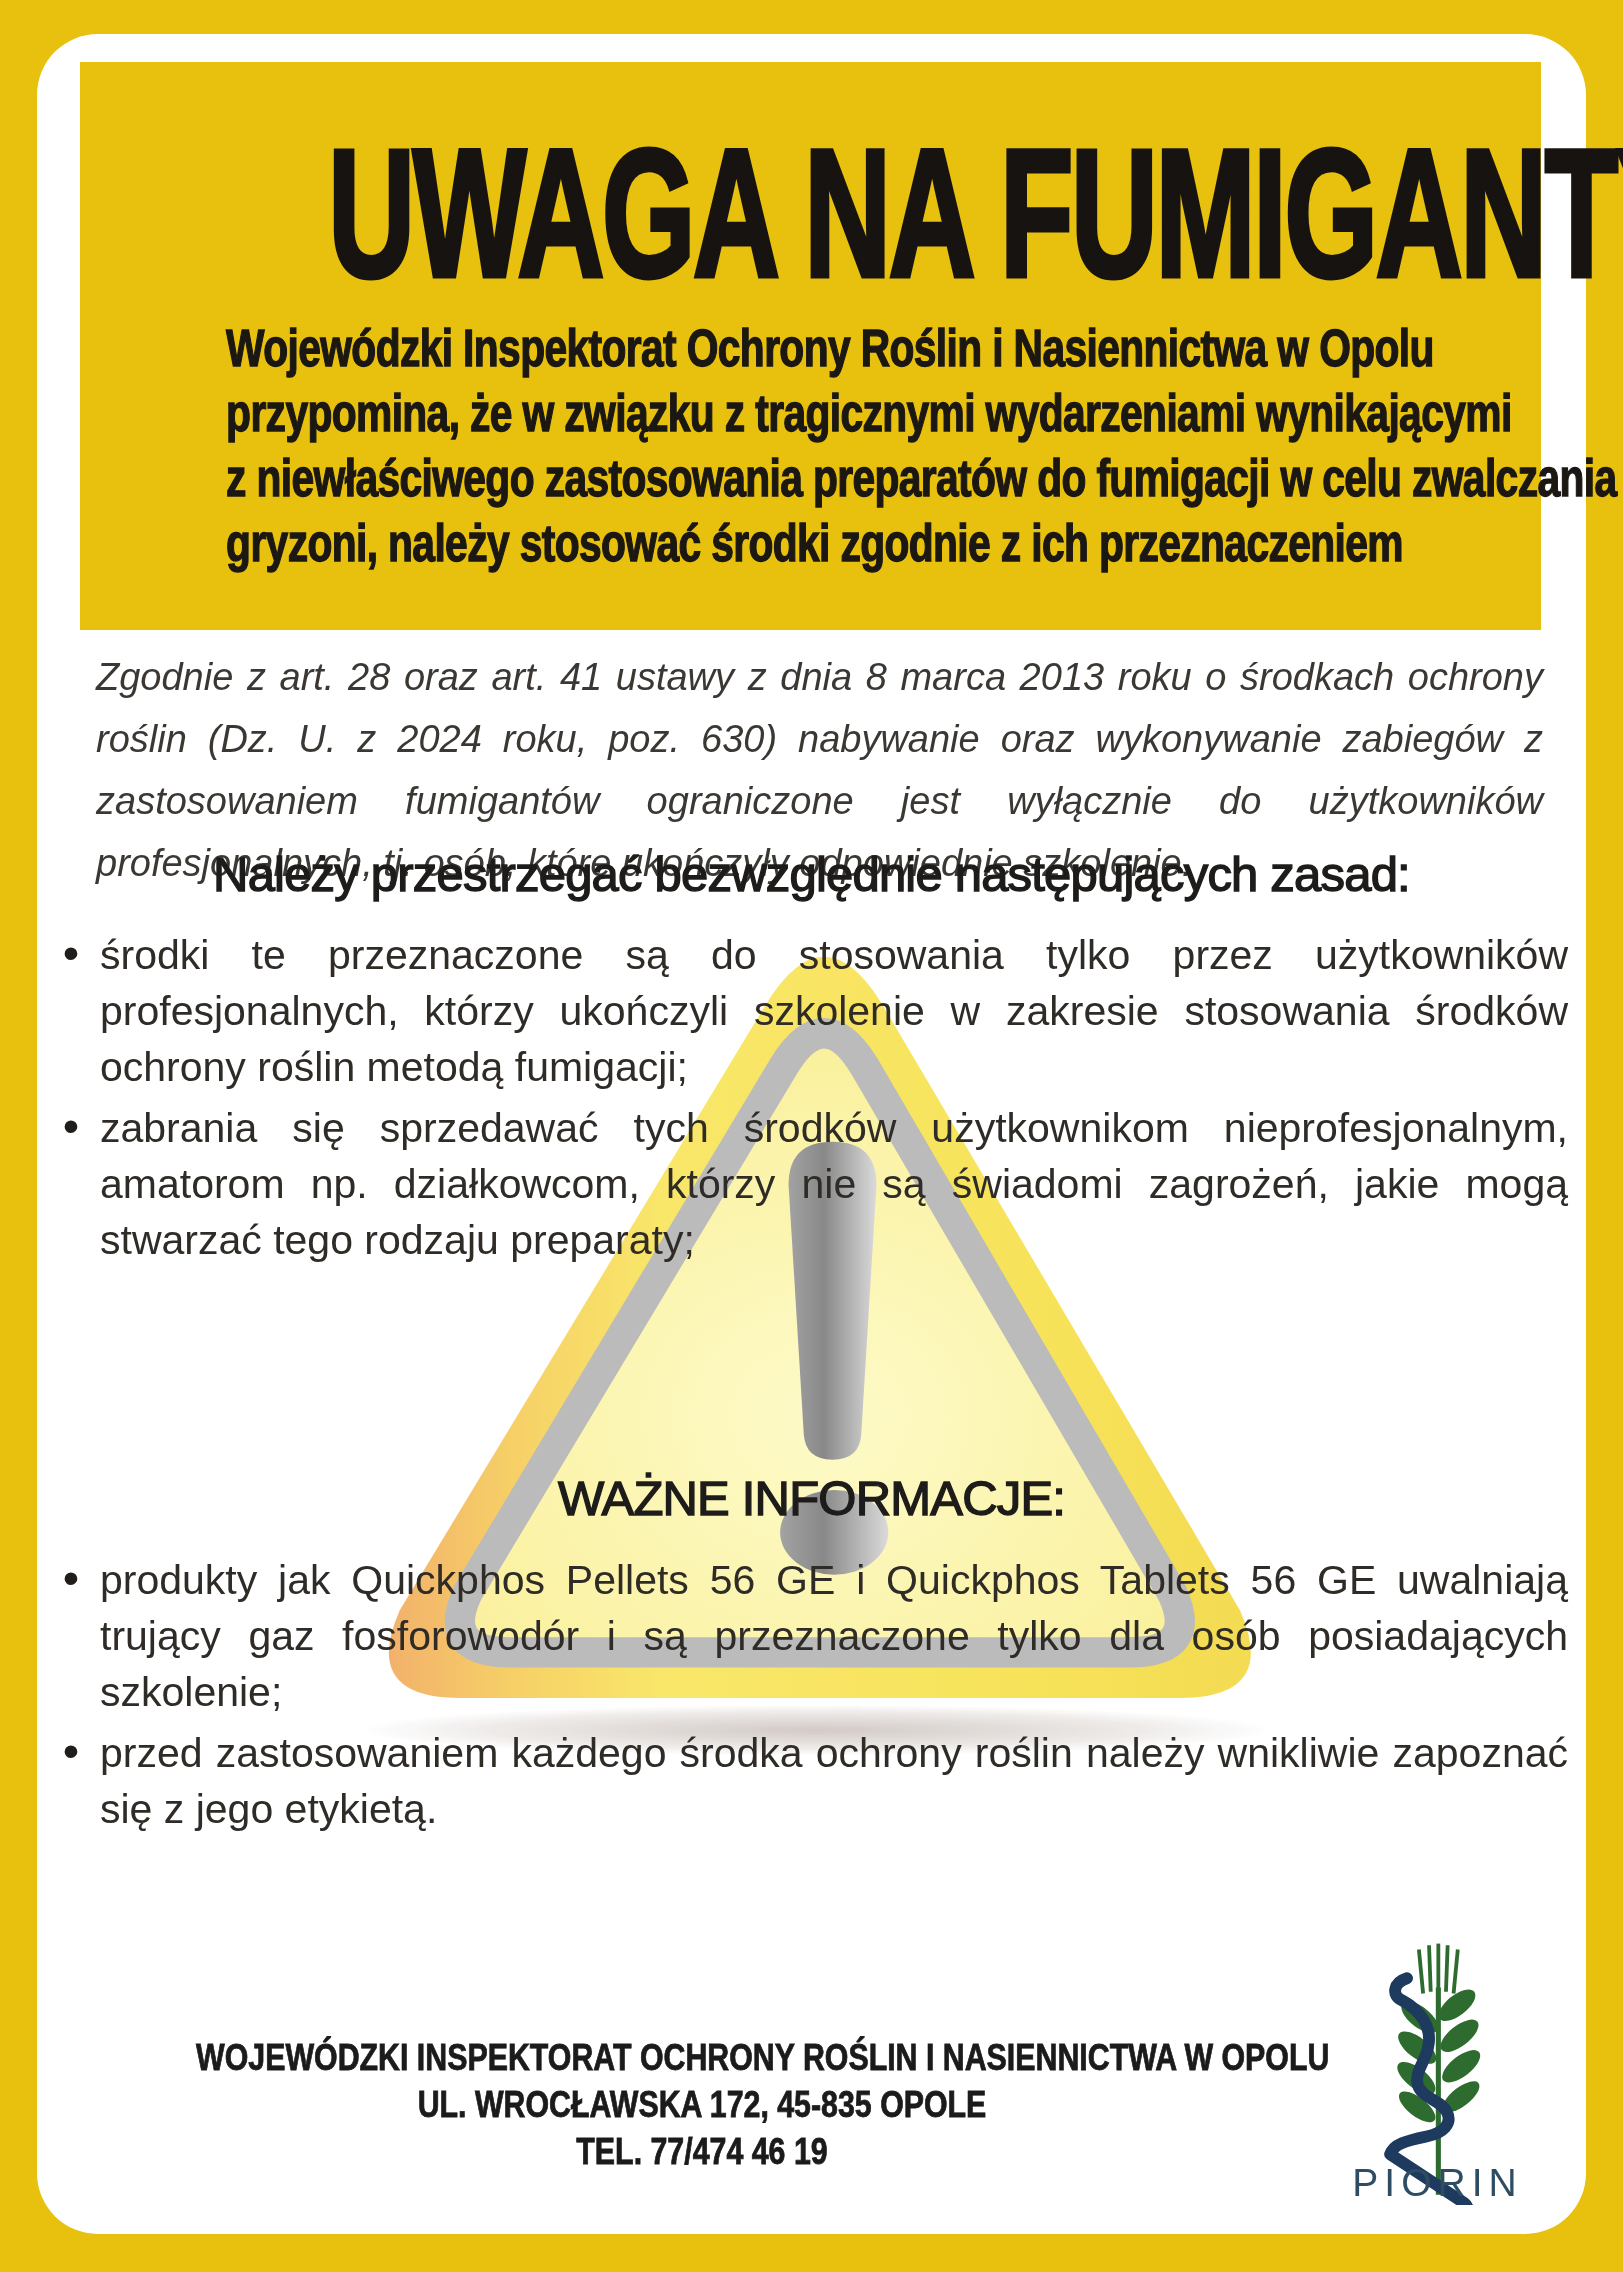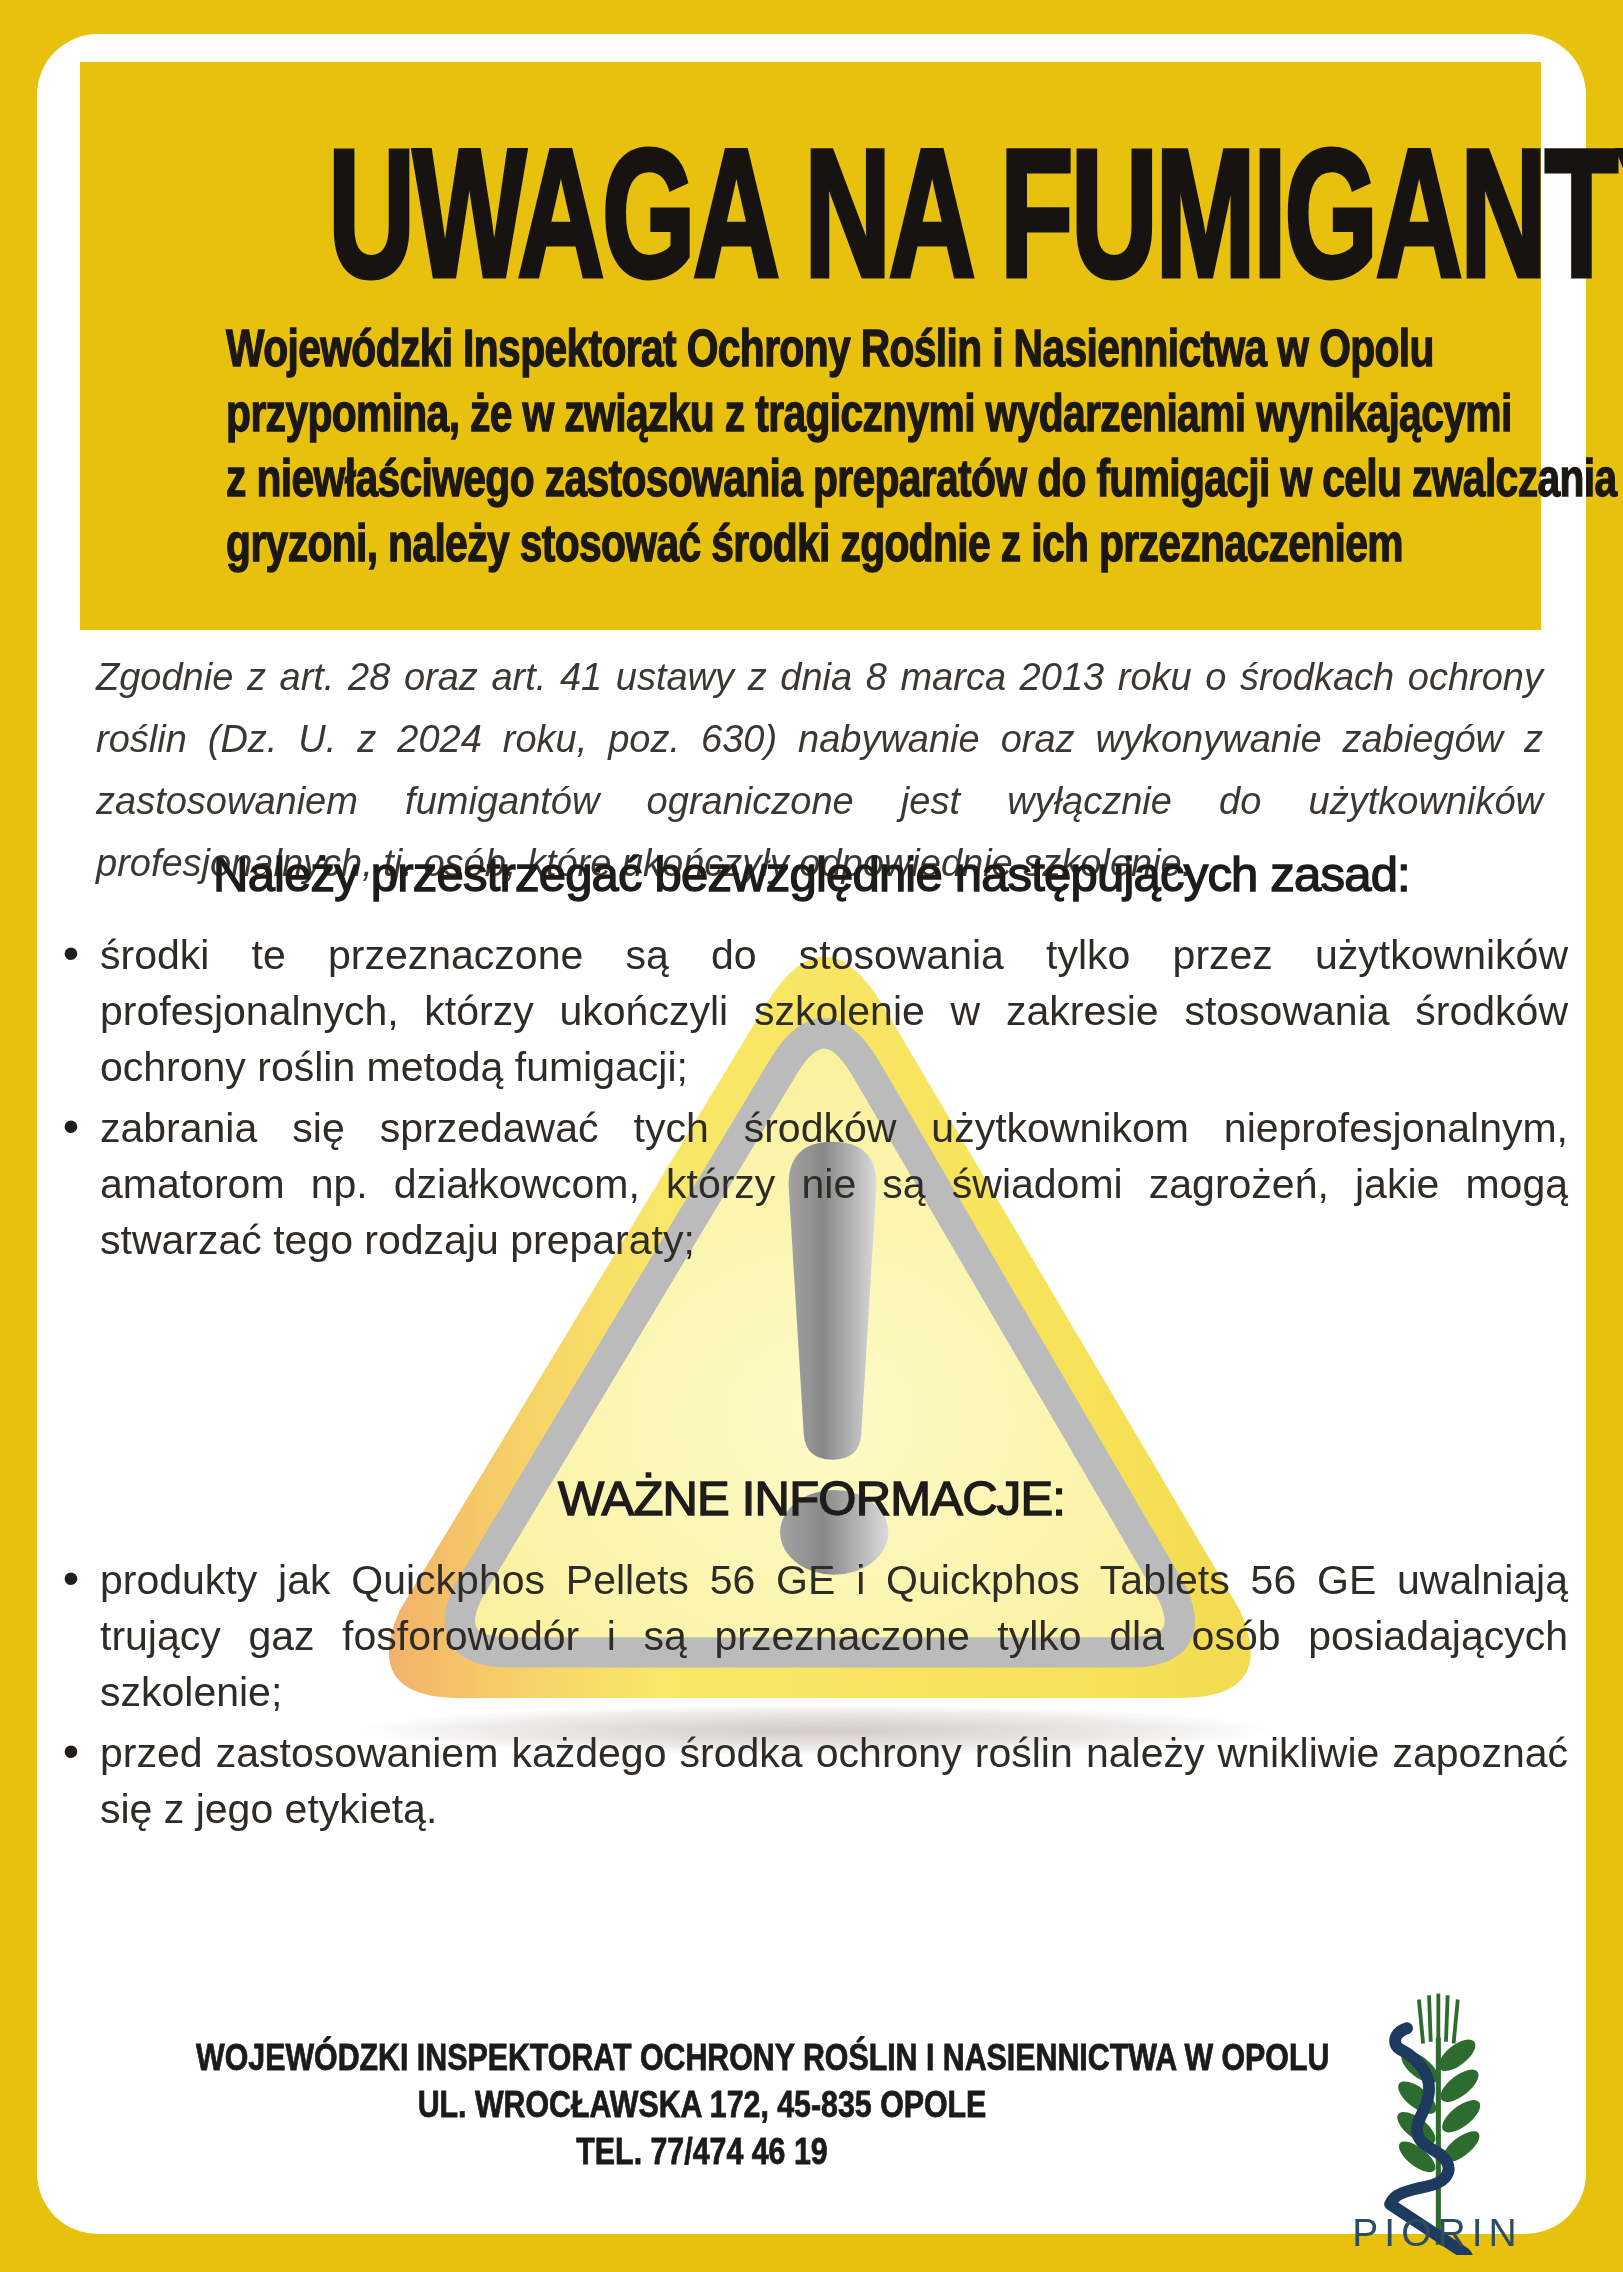--- a/index.html
+++ b/index.html
@@ -65,21 +65,21 @@
   }
   
   .footer{
     position:absolute;left:85px;top:2034px;width:1234px;z-index:2;
     text-align:center;color:#1b1b1b;
     font-size:37px;line-height:47px;font-weight:700;
     -webkit-text-stroke:0.8px #1b1b1b;
     transform:scaleX(0.82);
   }
   .footer div{white-space:nowrap;}
-  .logo{position:absolute;left:1336px;top:1991px;width:203px;height:264px;z-index:2;}
+  .logo{position:absolute;left:1336px;top:1941px;width:203px;height:264px;z-index:2;}
   .logo svg{position:absolute;left:0;top:0;}
   .logo-text{
     position:absolute;left:0;bottom:0;width:100%;text-align:center;
     font-size:39px;letter-spacing:6px;color:#2e4d63;font-weight:400;
   }
 </style>
 </head>
 <body>
 
 <div class="poster">

